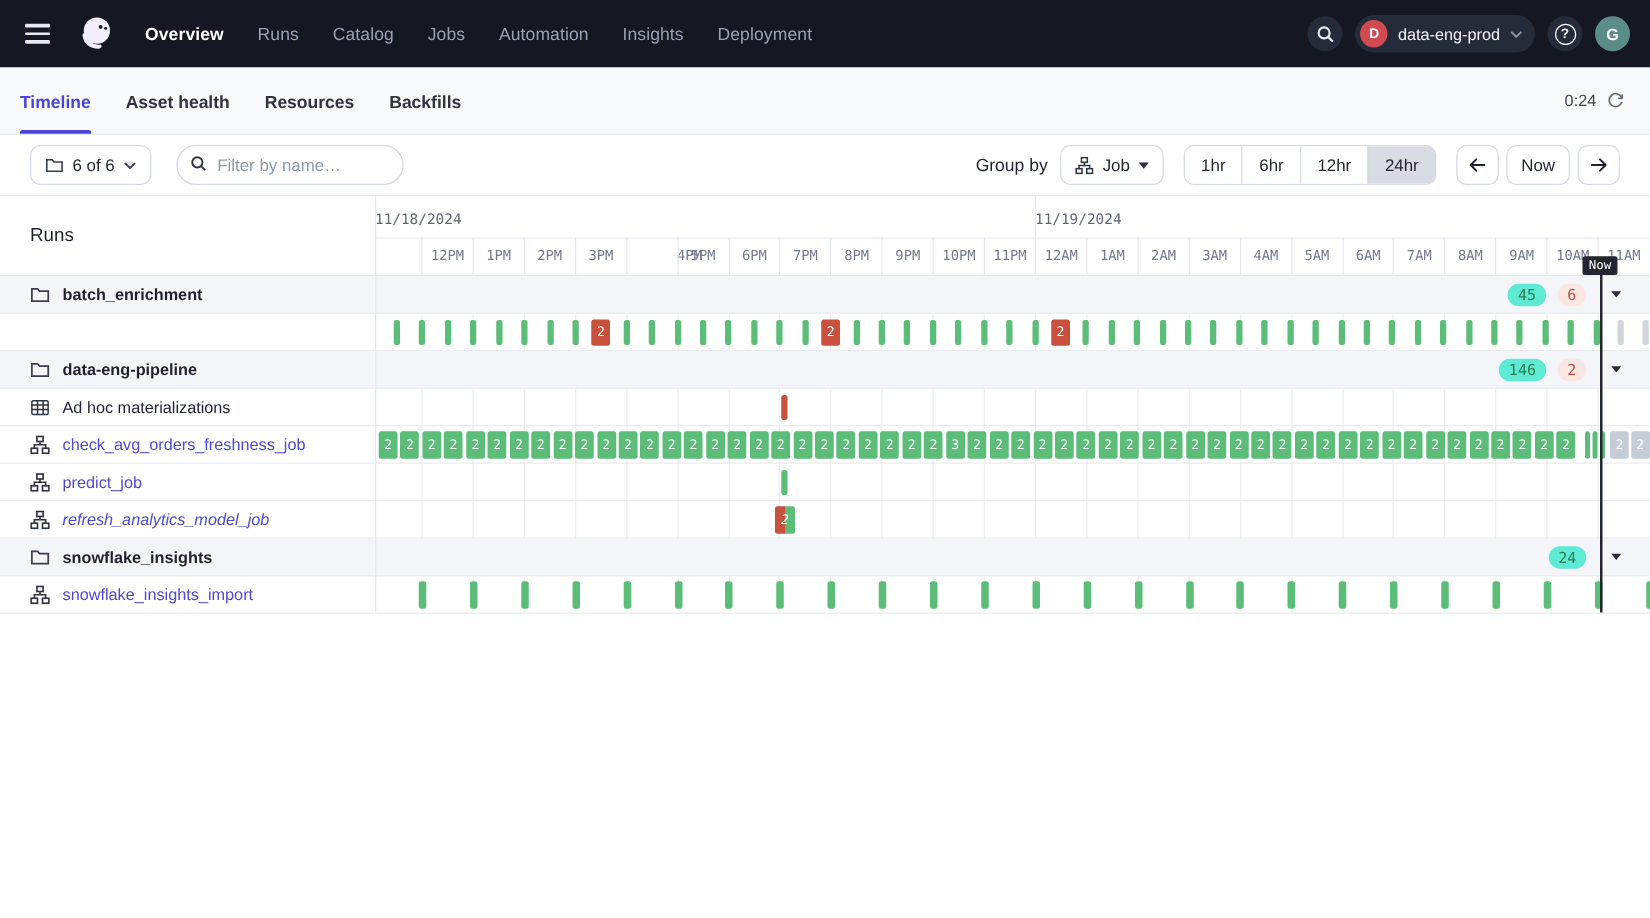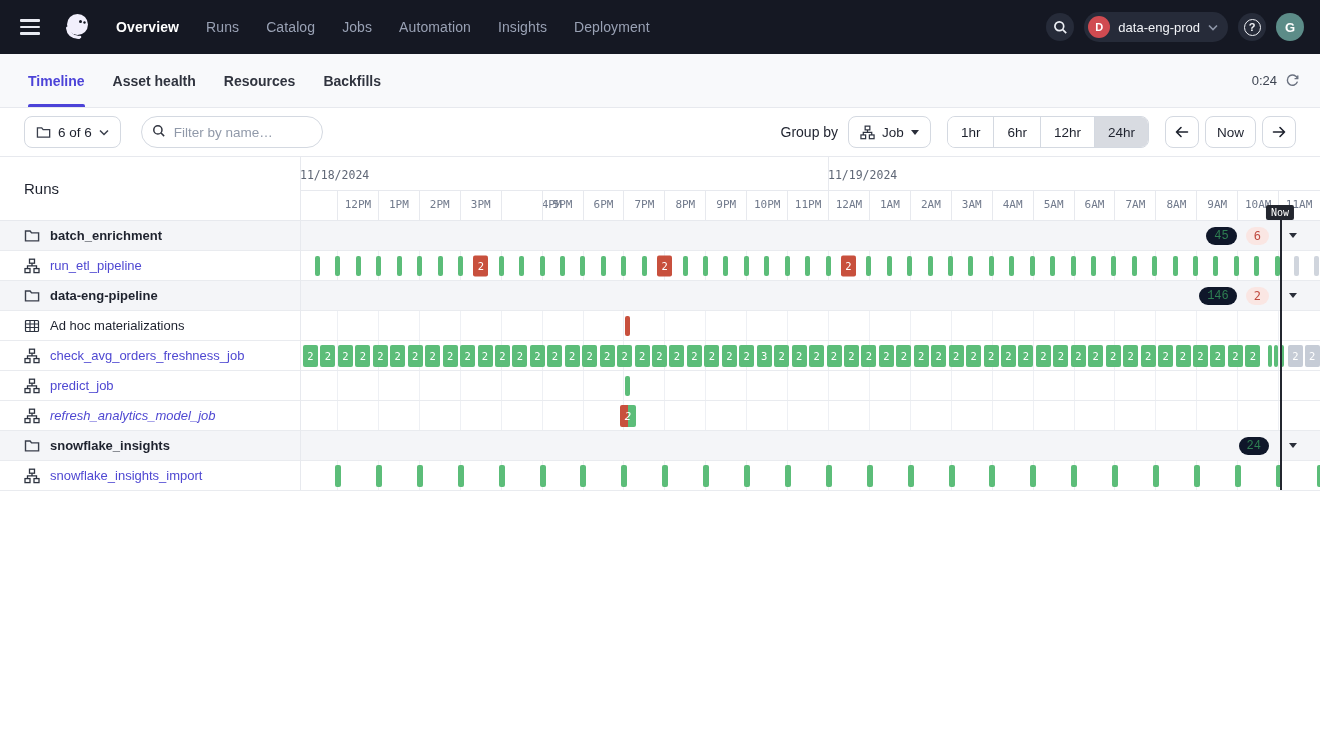--- a/index.html
+++ b/index.html
@@ -25,21 +25,21 @@
   .deploy-dot { width:22px; height:22px; border-radius:50%; background:#d04b51; color:#fff; font-size:11px;
                 font-weight:700; display:flex; align-items:center; justify-content:center; }
   .deploy-name { color:#f2f4f8; font-size:13px; font-weight:500; }
   .help-ring { width:17px; height:17px; border:1.6px solid #f2f4f8; border-radius:50%; color:#f2f4f8;
                font-size:11px; font-weight:700; display:flex; align-items:center; justify-content:center; }
   .avatar { width:28px; height:28px; border-radius:50%; background:#5c8c88; color:#fff; font-size:13px;
             font-weight:600; display:flex; align-items:center; justify-content:center; cursor:pointer; border:none; }
 
   
   .tabbar { position:absolute; top:54px; left:0; width:1320px; height:54px; background:#f8f9fb;
-            border-bottom:1px solid #e7e9ee; display:flex; align-items:center; padding:0 20px 0 28px; }
+            border-bottom:1px solid #e7e9ee; display:flex; align-items:center; padding:0 20px 0 16px; }
   .tabs { display:flex; gap:28px; height:100%; align-items:center; }
   .tab { position:relative; font-size:14px; font-weight:600; color:#30343f; cursor:pointer; height:100%;
          display:flex; align-items:center; }
   .tab.active { color:#4c43d8; }
   .tab.active::after { content:""; position:absolute; left:0; right:0; bottom:0; height:3px; background:#4c43d8; border-radius:2px 2px 0 0; }
   .tabbar-right { margin-left:auto; display:flex; align-items:center; gap:8px; }
   .timer { font-size:13px; color:#3e4552; }
   .refresh-btn { background:none; border:none; cursor:pointer; display:flex; align-items:center; }
 
   
@@ -85,21 +85,21 @@
   .row-label .lbl { font-size:13px; color:#1e222e; white-space:nowrap; }
   .tl-row.group .lbl { font-weight:700; }
   .tl-row.job .lbl { color:#4f48d2; cursor:pointer; }
   .row-chart { position:absolute; left:300px; top:0; width:1020px; height:100%; overflow:hidden; }
   .mark { position:absolute; top:50%; transform:translateY(-50%); border-radius:2px; display:flex;
           align-items:center; justify-content:center; cursor:pointer; }
   .mark span { color:#fff; font-size:10.5px; font-family:"DejaVu Sans Mono", monospace; }
   .row-right { position:absolute; right:16px; top:0; height:100%; display:flex; align-items:center; gap:9px; }
   .badge { height:18px; border-radius:9px; padding:0 8px; font-size:12px; display:flex; align-items:center;
            font-family:"DejaVu Sans Mono", monospace; }
-  .badge.success { background:#0f172a; color:#2e7f52;font-family:Liberation Mono, monospace; }
+  .badge.success { background:#5eead4; color:#2e7f52; }
   .badge.failure { background:#fae6e3; color:#c04b40; }
   .caret-btn { background:none; border:none; cursor:pointer; width:22px; height:22px; display:flex;
                align-items:center; justify-content:center; margin-left:4px; }
   .caret-btn i { display:block; width:0; height:0; border-left:4.5px solid transparent;
                  border-right:4.5px solid transparent; border-top:5.5px solid #2a2e3a; }
   .now-line { position:absolute; top:56px; width:1.5px; height:277px; background:#23262f; z-index:5; }
   .now-badge { position:absolute; top:48px; transform:translateX(-50%); background:#23262f; color:#fff;
                font-size:10px; padding:1.5px 5px 2px; border-radius:2px; z-index:6; }
 </style>
 </head>
@@ -295,31 +295,20 @@
           </div>
           <div class="row-right">
             <div class="badge success">45</div>
             <div class="badge failure">6</div>
             <button class="caret-btn">
               <i></i>
             </button>
           </div>
         </div>
         <div class="tl-row job" style="top: 30px;">
-          <div class="row-label">
-            <span style="display: flex;">
-              <svg width="16" height="16" viewBox="0 0 16 16" fill="none" stroke="#2d3340" stroke-width="1.3">
-                <rect x="5.5" y="1.2" width="5" height="4"></rect>
-                <rect x="1" y="10.6" width="5" height="4"></rect>
-                <rect x="10" y="10.6" width="5" height="4"></rect>
-                <path d="M8 5.2 v2.6 M3.5 10.6 V7.8 h9 v2.8"></path>
-              </svg>
-            </span>
-            <span class="lbl">run_etl_pipeline</span>
-          </div>
           <div class="row-chart">
             <div class="mark" style="left: 15px; width: 5px; height: 20px; background: rgb(92, 189, 121);"></div>
             <div class="mark" style="left: 35.42px; width: 5px; height: 20px; background: rgb(92, 189, 121);"></div>
             <div class="mark" style="left: 55.84px; width: 5px; height: 20px; background: rgb(92, 189, 121);"></div>
             <div class="mark" style="left: 76.26px; width: 5px; height: 20px; background: rgb(92, 189, 121);"></div>
             <div class="mark" style="left: 96.68px; width: 5px; height: 20px; background: rgb(92, 189, 121);"></div>
             <div class="mark" style="left: 117.1px; width: 5px; height: 20px; background: rgb(92, 189, 121);"></div>
             <div class="mark" style="left: 137.52px; width: 5px; height: 20px; background: rgb(92, 189, 121);"></div>
             <div class="mark" style="left: 157.94px; width: 5px; height: 20px; background: rgb(92, 189, 121);"></div>
             <div class="mark" style="left: 173.36px; width: 15px; height: 21px; background: rgb(200, 80, 61);">

